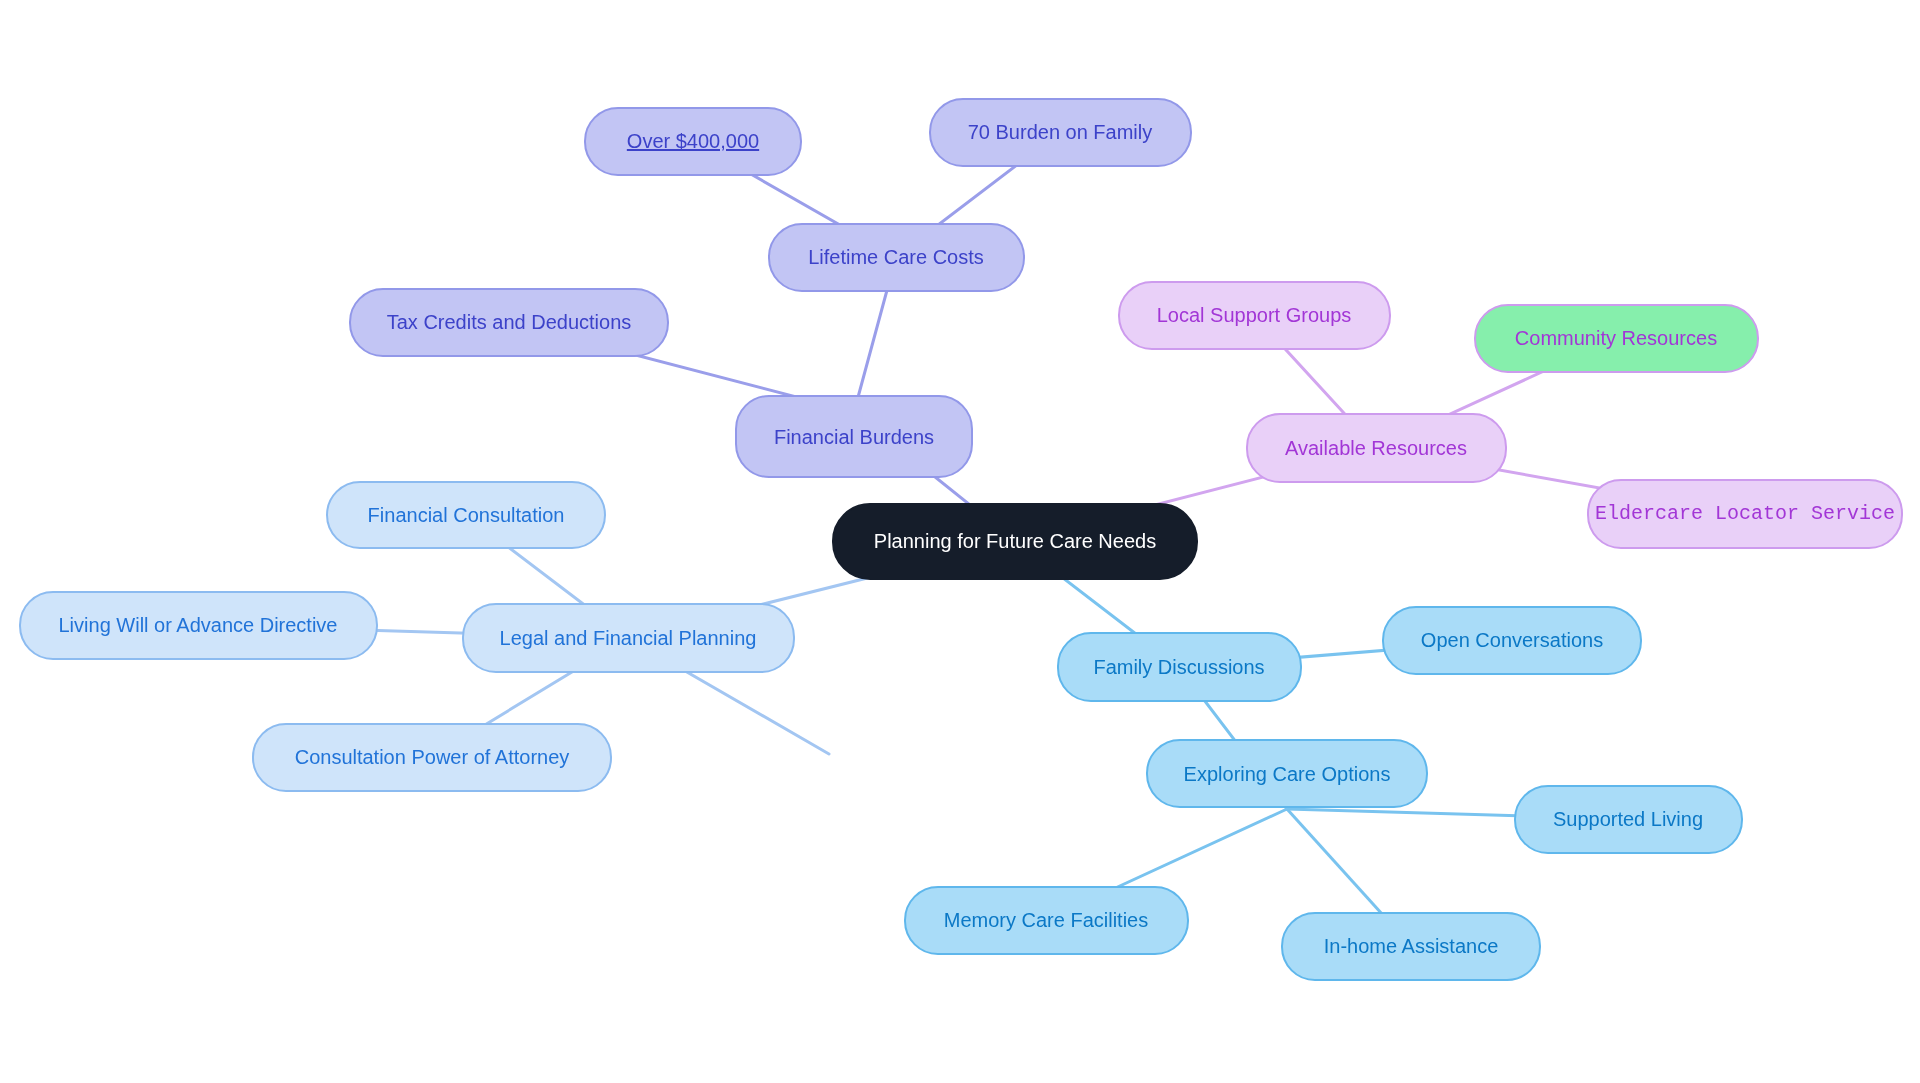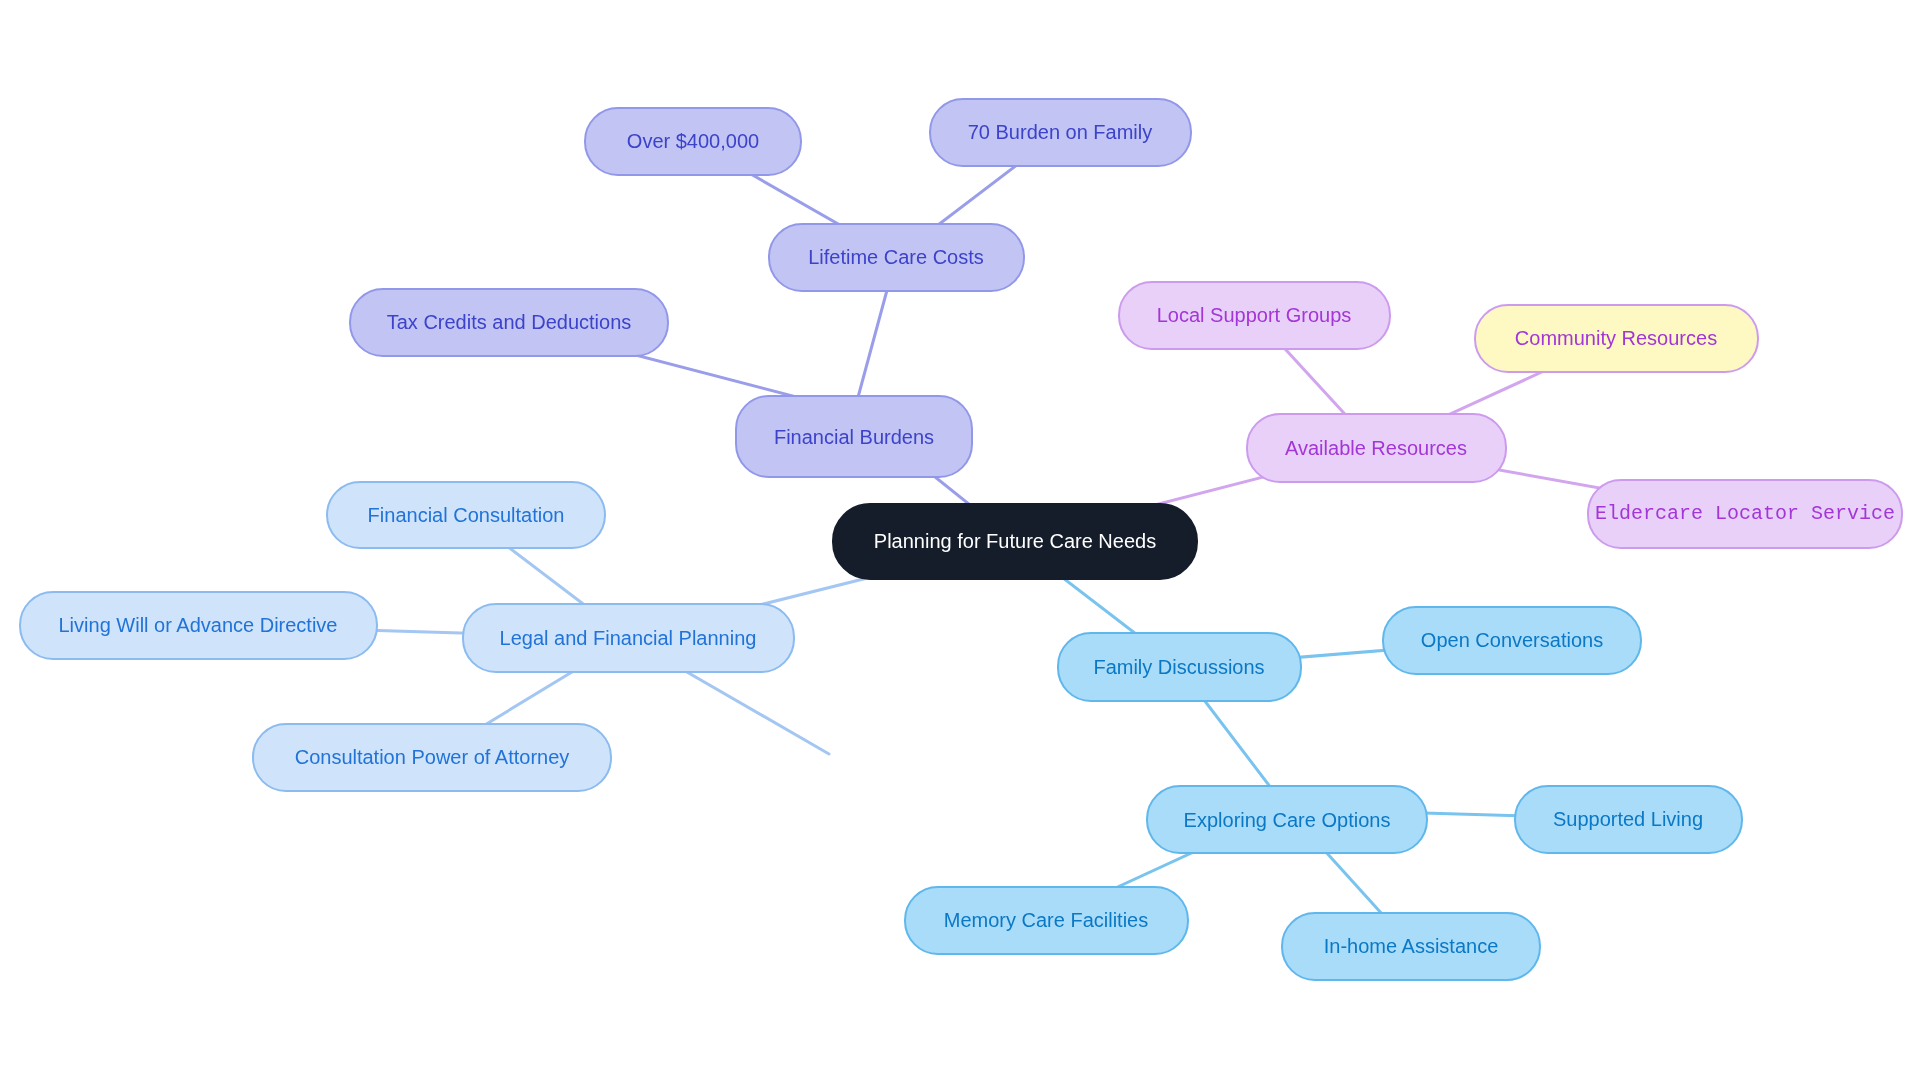--- a/index.html
+++ b/index.html
@@ -73,36 +73,36 @@
     </svg>
 <div class="node central" style="left: 832px; top: 502.5px; width: 366px; height: 77px; background: rgb(21, 29, 42); border-color: rgb(21, 29, 42); color: rgb(255, 255, 255);">
       <span>Planning for Future Care Needs</span>
     </div>
     <div class="node" style="left: 735px; top: 395px; width: 238px; height: 83px; background: rgb(194, 197, 244); border-color: rgb(146, 152, 233); color: rgb(60, 66, 201);">
       <span>Financial Burdens</span>
     </div>
     <div class="node" style="left: 767.5px; top: 222.5px; width: 257px; height: 69px; background: rgb(194, 197, 244); border-color: rgb(146, 152, 233); color: rgb(60, 66, 201);">
       <span>Lifetime Care Costs</span>
     </div>
-    <div class="node" style="left: 584px; top: 106.5px; width: 218px; height: 69px; background: rgb(194, 197, 244); border-color: rgb(146, 152, 233); color: rgb(60, 66, 201);">
+    <div class="node" style="left: 584px; top: 106.5px; width: 218px; height: 69px; background: rgb(194, 197, 244); border-color: rgb(146, 152, 233); color: rgb(60, 66, 201); text-decoration: underline;">
       <span>Over $400,000</span>
     </div>
     <div class="node" style="left: 928.5px; top: 97.5px; width: 263px; height: 69px; background: rgb(194, 197, 244); border-color: rgb(146, 152, 233); color: rgb(60, 66, 201);">
       <span>70 Burden on Family</span>
     </div>
     <div class="node" style="left: 349px; top: 287.5px; width: 320px; height: 69px; background: rgb(194, 197, 244); border-color: rgb(146, 152, 233); color: rgb(60, 66, 201);">
       <span>Tax Credits and Deductions</span>
     </div>
     <div class="node" style="left: 1117.5px; top: 280.5px; width: 273px; height: 69px; background: rgb(233, 208, 248); border-color: rgb(205, 155, 238); color: rgb(162, 54, 214);">
       <span>Local Support Groups</span>
     </div>
     <div class="node" style="left: 1245.5px; top: 413px; width: 261px; height: 70px; background: rgb(233, 208, 248); border-color: rgb(205, 155, 238); color: rgb(162, 54, 214);">
       <span>Available Resources</span>
     </div>
-    <div class="node" style="left: 1473.5px; top: 303.5px; width: 285px; height: 69px; background: #fef9c3; border-color: rgb(205, 155, 238); color: rgb(162, 54, 214);">
+    <div class="node" style="left: 1473.5px; top: 303.5px; width: 285px; height: 69px; background: #86efac; border-color: rgb(205, 155, 238); color: rgb(162, 54, 214);">
       <span>Community Resources</span>
     </div>
     <div class="node" style="left: 1587px; top: 479px; width: 316px; height: 70px; background: rgb(233, 208, 248); border-color: rgb(205, 155, 238); color: rgb(162, 54, 214); font-family: Liberation Mono, monospace;">
       <span>Eldercare Locator Service</span>
     </div>
     <div class="node" style="left: 461.5px; top: 603px; width: 333px; height: 70px; background: rgb(207, 228, 250); border-color: rgb(140, 187, 240); color: rgb(33, 115, 216);">
       <span>Legal and Financial Planning</span>
     </div>
     <div class="node" style="left: 326px; top: 481px; width: 280px; height: 68px; background: rgb(207, 228, 250); border-color: rgb(140, 187, 240); color: rgb(33, 115, 216);">
       <span>Financial Consultation</span>
@@ -112,21 +112,21 @@
     </div>
     <div class="node" style="left: 252px; top: 722.5px; width: 360px; height: 69px; background: rgb(207, 228, 250); border-color: rgb(140, 187, 240); color: rgb(33, 115, 216);">
       <span>Consultation Power of Attorney</span>
     </div>
     <div class="node" style="left: 1056.5px; top: 632px; width: 245px; height: 70px; background: rgb(169, 220, 248); border-color: rgb(95, 183, 236); color: rgb(11, 120, 198);">
       <span>Family Discussions</span>
     </div>
     <div class="node" style="left: 1382px; top: 605.5px; width: 260px; height: 69px; background: rgb(169, 220, 248); border-color: rgb(95, 183, 236); color: rgb(11, 120, 198);">
       <span>Open Conversations</span>
     </div>
-    <div class="node" style="left: 1146px; top: 785px; width: 282px; height: 69px; background: rgb(169, 220, 248); border-color: rgb(95, 183, 236); color: rgb(11, 120, 198);">
+    <div class="node" style="left: 1146px; top: 739px; width: 282px; height: 69px; background: rgb(169, 220, 248); border-color: rgb(95, 183, 236); color: rgb(11, 120, 198);">
       <span>Exploring Care Options</span>
     </div>
     <div class="node" style="left: 1513.5px; top: 784.5px; width: 229px; height: 69px; background: rgb(169, 220, 248); border-color: rgb(95, 183, 236); color: rgb(11, 120, 198);">
       <span>Supported Living</span>
     </div>
     <div class="node" style="left: 903.5px; top: 885.5px; width: 285px; height: 69px; background: rgb(169, 220, 248); border-color: rgb(95, 183, 236); color: rgb(11, 120, 198);">
       <span>Memory Care Facilities</span>
     </div>
     <div class="node" style="left: 1281px; top: 911.5px; width: 260px; height: 69px; background: rgb(169, 220, 248); border-color: rgb(95, 183, 236); color: rgb(11, 120, 198); text-align: right;">
       <span>In-home Assistance</span>

